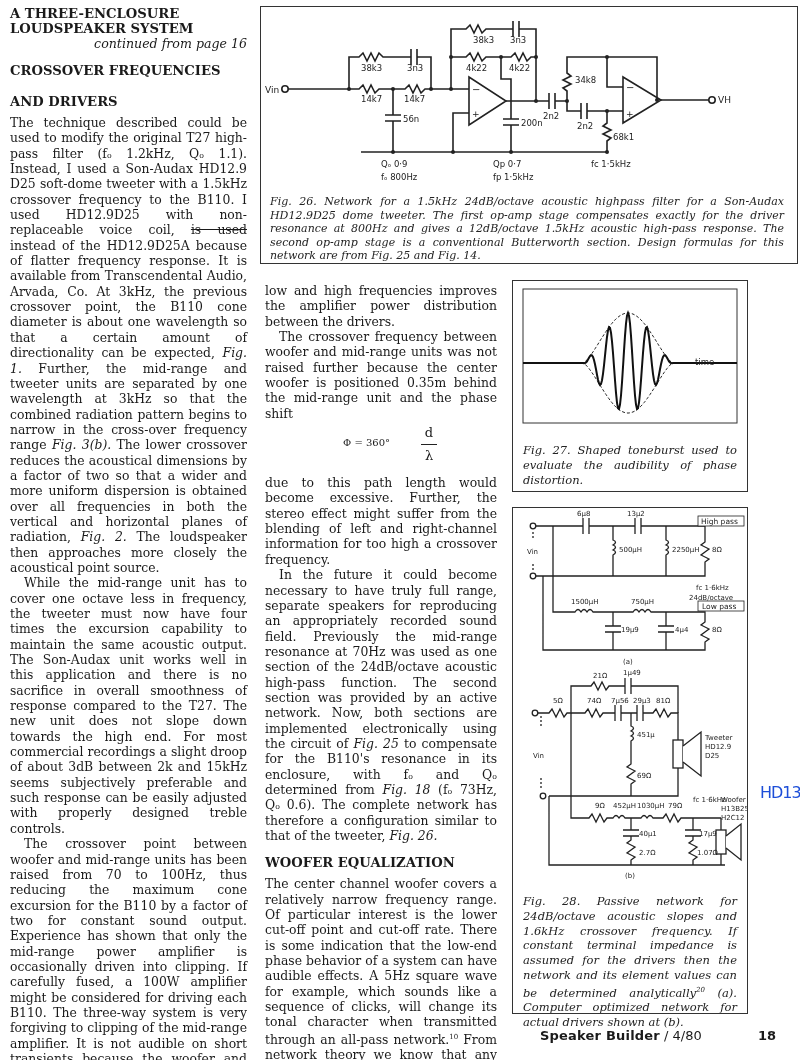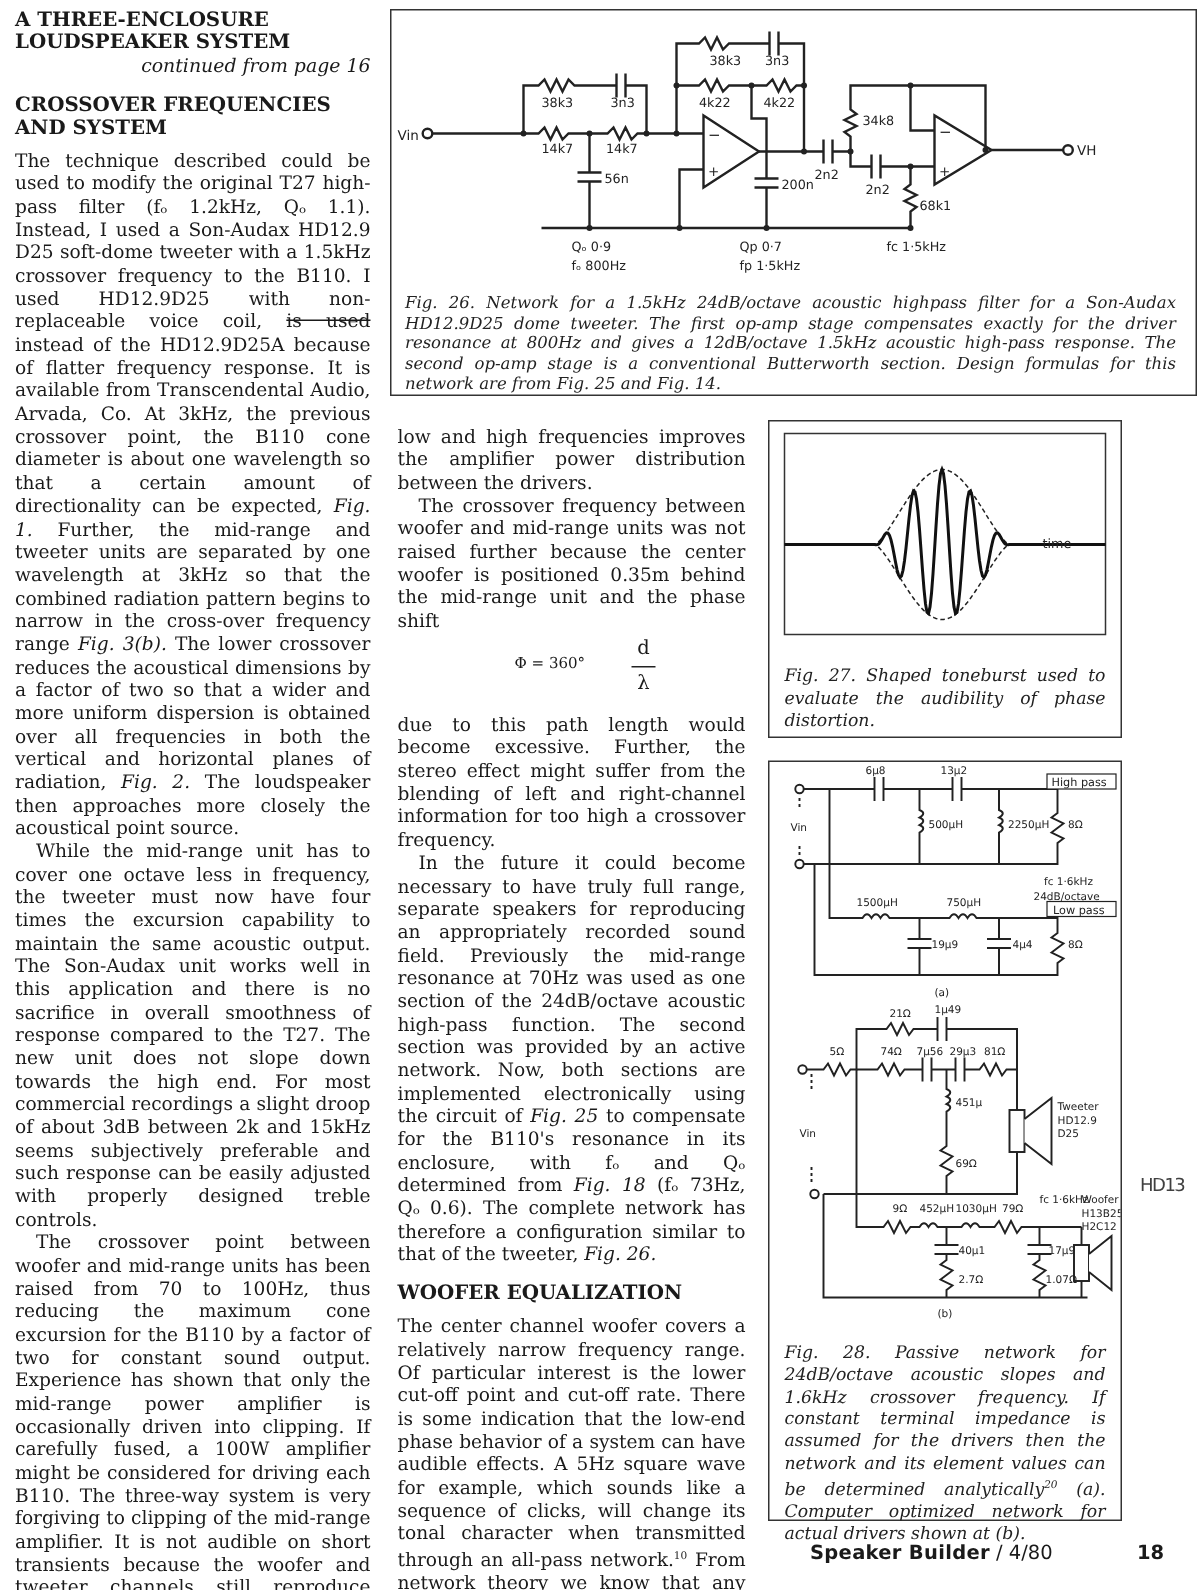--- a/index.html
+++ b/index.html
@@ -16,32 +16,32 @@
   .fig{position:absolute;border:1.5px solid #333;background:#fff;}
   .cap{font-style:italic;font-size:11px;line-height:13.6px;text-align:justify;color:#222;}
   .formula{text-align:center;margin:4px 0 4px 0;height:46px;position:relative;}
   .formula .lhs{position:absolute;left:78px;top:10px;font-size:10px;}
   .formula .frac{position:absolute;left:156px;top:0;width:16px;text-align:center;font-size:13px;line-height:16px;}
   .formula .bar{border-top:1px solid #222;margin:3px 0 3px 0;}
   .footer{position:absolute;left:540px;top:1028px;font-family:"DejaVu Sans","Liberation Sans",sans-serif;font-size:13px;}
   .footer .brand{font-weight:bold;letter-spacing:0.2px;}
   .footer .issue{font-weight:normal;}
   .footer .page{position:absolute;left:218px;top:0;font-weight:bold;}
-  .handnote{position:absolute;left:760px;top:783px;font-family:"DejaVu Sans",sans-serif;font-size:12px;color:#404040;letter-spacing:-1px;}
+  .handnote{position:absolute;left:760px;top:783px;font-family:"DejaVu Sans",sans-serif;font-size:16px;color:#1d4ed8;letter-spacing:-1px;}
   svg text{font-family:"DejaVu Sans","Liberation Sans",sans-serif;}
 </style>
 </head>
 <body>
 
 <div class="col" style="left:10px;top:6px;width:237px;">
   <div class="h1">A THREE-ENCLOSURE</div>
   <div class="h1">LOUDSPEAKER SYSTEM</div>
   <div class="cont">continued from page 16</div>
-  <div class="h2" style="margin-bottom:0">CROSSOVER FREQUENCIES</div>
-  <div class="h2">AND SYSTEM</div>
+  <div class="h2" style="margin-bottom:16px">CROSSOVER FREQUENCIES</div>
+  <div class="h2">AND DRIVERS</div>
   <p><span>The technique described could be used to modify the original T27 high-pass filter (fₒ 1.2kHz, Qₒ 1.1). Instead, I used a Son-Audax HD12.9 D25 soft-dome tweeter with a 1.5kHz crossover frequency to the B110. I used HD12.9D25 with non-replaceable voice coil, </span><span class="strike">is used</span><span> instead of the HD12.9D25A because of flatter frequency response. It is available from Transcendental Audio, Arvada, Co. At 3kHz, the previous crossover point, the B110 cone diameter is about one wavelength so that a certain amount of directionality can be expected, </span><i>Fig. 1.</i><span> Further, the mid-range and tweeter units are separated by one wavelength at 3kHz so that the combined radiation pattern begins to narrow in the cross-over frequency range </span><i>Fig. 3(b).</i><span> The lower crossover reduces the acoustical dimensions by a factor of two so that a wider and more uniform dispersion is obtained over all frequencies in both the vertical and horizontal planes of radiation, </span><i>Fig. 2.</i><span> The loudspeaker then approaches more closely the acoustical point source.</span></p>
   <p class="ind">While the mid-range unit has to cover one octave less in frequency, the tweeter must now have four times the excursion capability to maintain the same acoustic output. The Son-Audax unit works well in this application and there is no sacrifice in overall smoothness of response compared to the T27. The new unit does not slope down towards the high end. For most commercial recordings a slight droop of about 3dB between 2k and 15kHz seems subjectively preferable and such response can be easily adjusted with properly designed treble controls.</p>
   <p class="ind">The crossover point between woofer and mid-range units has been raised from 70 to 100Hz, thus reducing the maximum cone excursion for the B110 by a factor of two for constant sound output. Experience has shown that only the mid-range power amplifier is occasionally driven into clipping. If carefully fused, a 100W amplifier might be considered for driving each B110. The three-way system is very forgiving to clipping of the mid-range amplifier. It is not audible on short transients because the woofer and tweeter channels still reproduce their undistorted portion of the total signal. The reduced frequency coverage of the B110 at both</p>
 </div>
 
 <div class="fig" style="left:260px;top:6px;width:536px;height:256px;">
   <svg width="536" height="176" viewBox="0 0 536 176" style="position:absolute;left:0;top:0;" stroke="#222" fill="none" stroke-width="1.6">
 
     <circle cx="24" cy="82" r="3.2"></circle>
     <text x="4" y="86" font-size="9" fill="#222" stroke="none">Vin</text>

